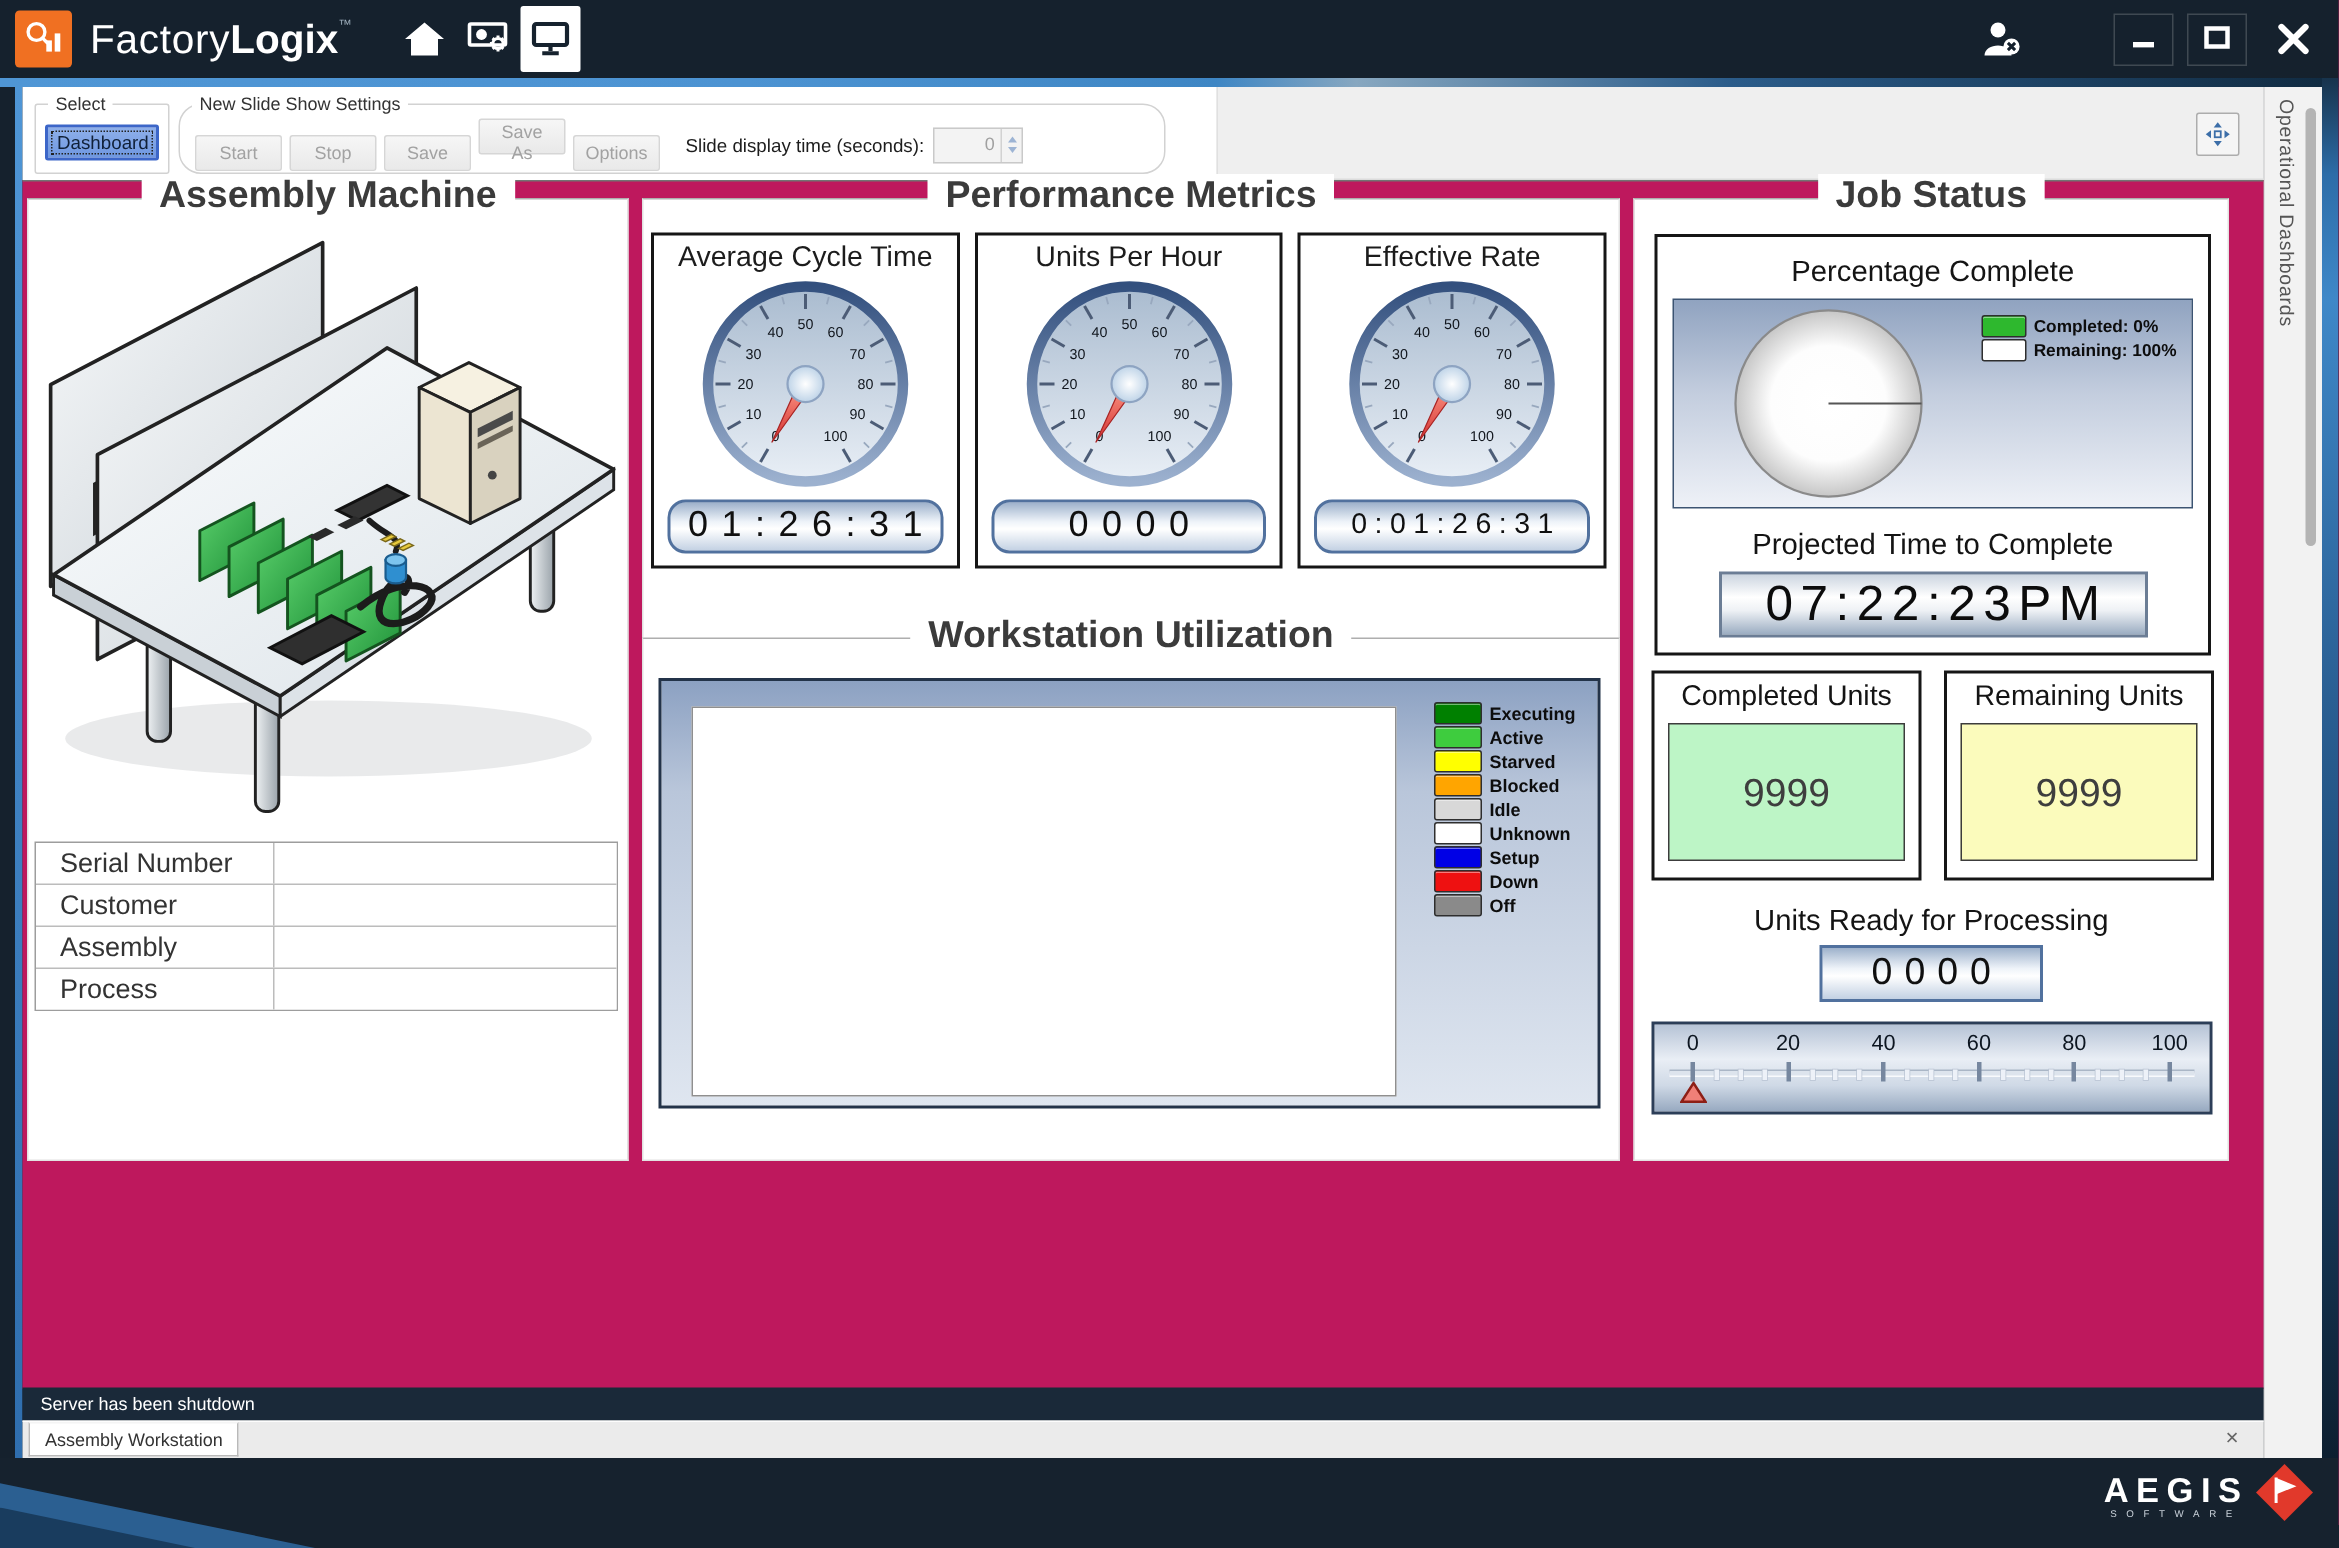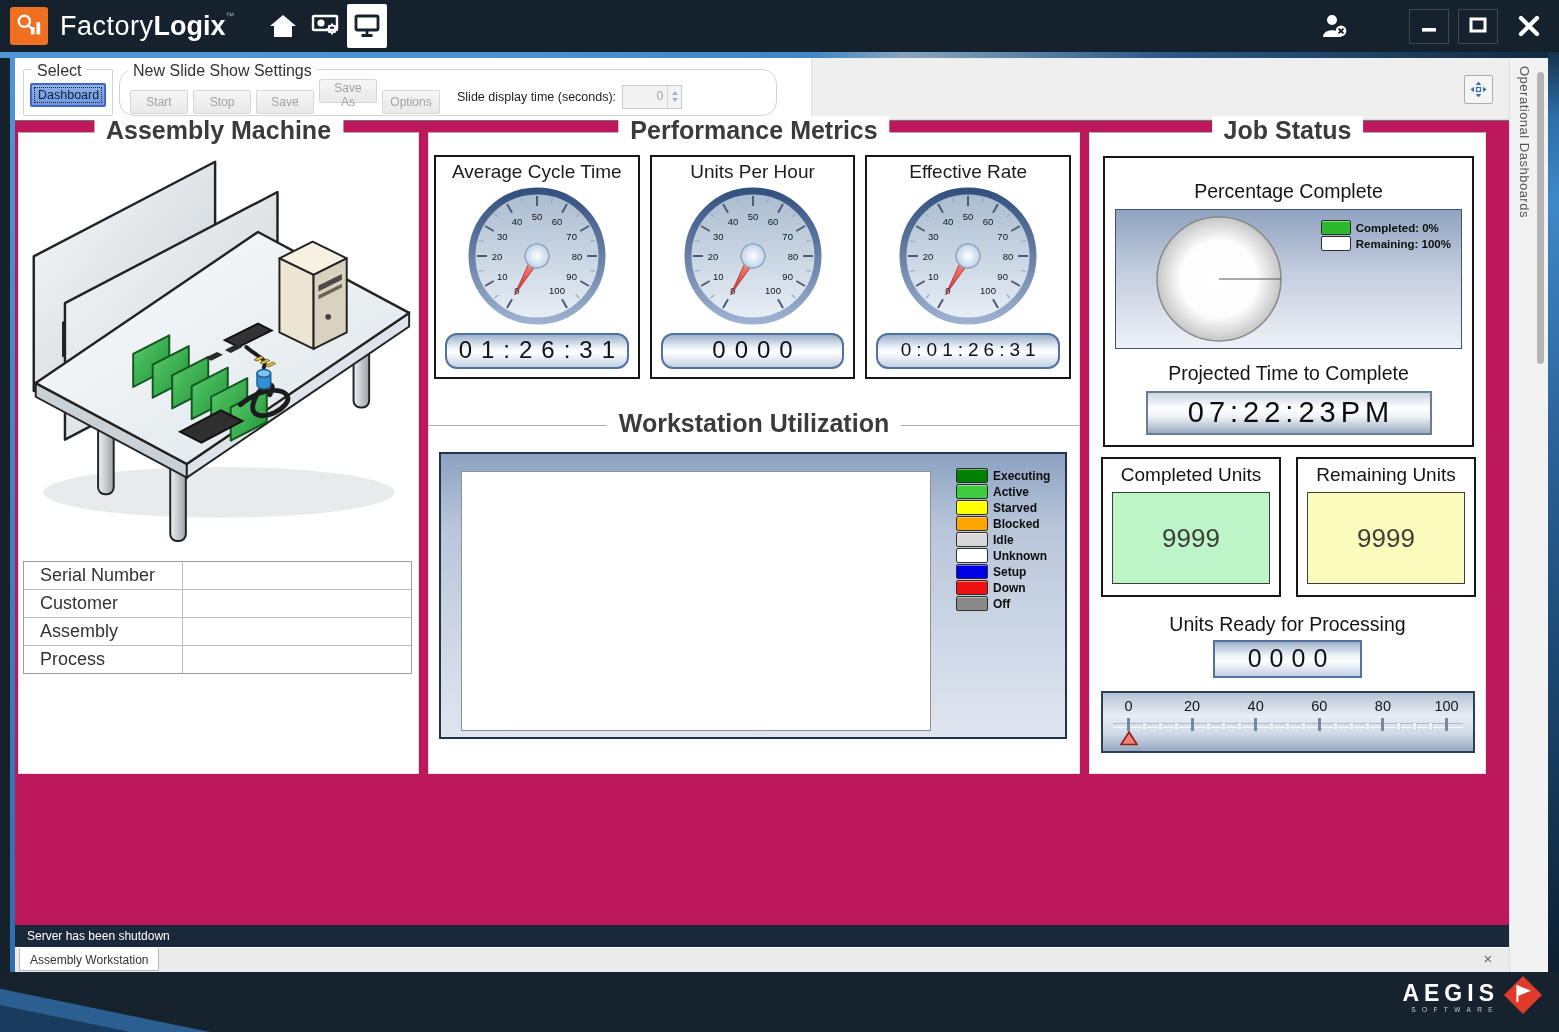--- a/index.html
+++ b/index.html
@@ -29,21 +29,21 @@
   .bluestrip{position:absolute;left:10px;top:58px;width:5px;height:914px;background:linear-gradient(180deg,#4f96d6,#2f6eae);}
   .rail{position:absolute;left:1509px;top:58px;width:39px;height:914px;background:#f2f2f2;border-left:1px solid #dcdcdc;}
   .rail-text{writing-mode:vertical-rl;font-size:13px;color:#555;position:absolute;top:8px;left:7px;letter-spacing:.5px;}
   .rail-thumb{position:absolute;left:27px;top:14px;width:7px;height:292px;background:#b4b4b4;border-radius:4px;}
   .edge{position:absolute;left:1548px;top:52px;width:11px;height:920px;
     background:linear-gradient(180deg,#17334c 0%,#2d6da8 7%,#3f88c8 16%,#2a5f93 45%,#1d4a74 65%,#0d1f30 100%);}
 
   
   .toolbar{position:absolute;left:15px;top:58px;width:1494px;height:62px;background:#fff;}
   .grp{position:absolute;border:1px solid #d2d2d2;border-radius:2px;}
-  .grp-label{position:absolute;top:-8px;left:8px;background:#fff;padding:0 5px;font-size:16px;color:#333;white-space:nowrap;}
+  .grp-label{position:absolute;top:-8px;left:8px;background:#fff;padding:0 5px;font-size:12px;color:#333;white-space:nowrap;}
   .grp-select{left:8px;top:11px;width:88px;height:45px;}
   .dash-btn{display:block;margin:13px auto 0;width:76px;height:24px;font-family:inherit;font-size:12.5px;color:#102038;
     background:linear-gradient(180deg,#8fb0ea,#6e97e0);border:2px solid #3c66c8;border-radius:2px;outline:1px dotted #222;outline-offset:-5px;}
   .grp-show{left:104px;top:11px;width:656px;height:45px;border-radius:15px;}
   .grp-inner{display:flex;align-items:center;height:100%;padding:8px 8px 0 10px;box-sizing:border-box;}
   .tb-btn{width:58px;height:24px;margin-right:5px;font-family:inherit;font-size:12px;color:#a2a2a2;
     background:linear-gradient(180deg,#f6f6f6,#e9e9e9);border:1px solid #d6d6d6;border-radius:2px;}
   .tb-label{font-size:12.5px;color:#1d1d1d;margin:0 6px 0 12px;white-space:nowrap;}
   .spin{width:58px;height:22px;border:1px solid #c9c9c9;background:#f3f3f3;display:inline-flex;align-items:stretch;}
   .spin-val{flex:1;text-align:right;padding-right:4px;color:#a0a0a0;font-size:12px;line-height:20px;}
@@ -83,27 +83,27 @@
     background:linear-gradient(180deg,#8ca1c2 0%,#b9c6da 26%,#dfe6f0 100%);}
   .plot{position:absolute;left:20px;top:17px;width:468px;height:258px;background:#fff;border:1px solid #8f8f8f;}
   .util-legend{position:absolute;left:515px;top:14px;font-weight:bold;}
   .lg-row{display:flex;align-items:center;margin-bottom:1px;}
   .lg-sw{width:30px;height:13px;border:1px solid #2e2e2e;border-radius:2px;margin-right:5px;box-shadow:inset 0 1px 0 rgba(255,255,255,.45);flex:0 0 auto;}
   .lg-tx{font-size:12px;color:#0d0d0d;white-space:nowrap;}
   .pie-legend .lg-sw{width:28px;height:13px;}
   .pie-legend .lg-tx{font-weight:bold;font-size:11.5px;}
 
   .job-card{margin:23px 11px 0 13px;border:2px solid #161616;padding:4px 8px 10px;}
-  .sub-title{font-size:19.5px;color:#141414;text-align:center;margin:18px 0 6px;}
+  .sub-title{font-size:19.5px;color:#141414;text-align:center;margin:8px 0 6px;}
   .pie-panel{height:138px;border:1px solid #3c5472;position:relative;margin:0 2px;
     background:linear-gradient(180deg,#90a3c0 0%,#c3cdde 45%,#eef1f7 100%);}
   svg.pie{position:absolute;left:38px;top:4px;}
   .pie-legend{position:absolute;right:10px;top:10px;}
   .sub-title.mt{margin-top:13px;}
-  .counter-big{width:282px;margin:4px auto 0;height:40px;line-height:38px;text-align:center;font-size:29px;letter-spacing:5px;text-indent:5px;color:#0c0c0c;
+  .counter-big{width:282px;margin:4px auto 0;height:40px;line-height:38px;text-align:center;font-size:33px;letter-spacing:5px;text-indent:5px;color:#0c0c0c;
     background:linear-gradient(180deg,#ccd5e0 0%,#ffffff 38%,#eef1f5 60%,#9aacc1 100%);border:2px solid #6b7d95;}
   .units-row{display:flex;margin:10px 9px 0 11px;gap:15px;}
   .unit-card{flex:1;border:2px solid #161616;text-align:center;padding-bottom:11px;background:#fff;}
   .unit-title{font-size:19px;margin:5px 0 6px;color:#141414;}
   .unit-value{margin:0 9px;height:90px;border:1px solid #3c3c3c;font-size:26px;color:#3e3e3e;display:flex;align-items:center;justify-content:center;}
   .sub-title.ready{margin:16px 0 2px;}
   .counter-ready{width:145px;margin:4px auto 0;height:34px;line-height:32px;text-align:center;font-size:25px;letter-spacing:8px;text-indent:8px;color:#101010;
     background:linear-gradient(180deg,#9db1cb 0%,#eef3f9 40%,#ffffff 55%,#c3d1e3 100%);border:2px solid #51719e;}
   .ruler{margin:13px auto 0;width:370px;height:58px;border:2px solid #2c3e58;position:relative;
     background:linear-gradient(180deg,#b6c3d6 0%,#e9eef5 40%,#cfd9e6 70%,#97a9c0 100%);}
@@ -115,21 +115,21 @@
 
   
   .statusbar{position:absolute;left:15px;top:925px;width:1494px;height:22px;background:#1a2939;color:#fff;font-size:12px;display:flex;align-items:center;padding-left:12px;box-sizing:border-box;}
   .tabstrip{position:absolute;left:15px;top:947px;width:1494px;height:25px;background:#ebebeb;border-top:1px solid #fdfdfd;box-sizing:border-box;}
   .tab{position:absolute;left:4px;top:0;width:140px;height:23px;background:#fff;border:1px solid #b9b9b9;border-top:1px solid #f4f4f4;display:flex;align-items:center;padding-left:10px;font-size:12px;color:#333;box-sizing:border-box;}
   .tab-close{position:absolute;right:12px;top:2px;font-size:15px;color:#666;width:18px;text-align:center;}
   .footer{position:absolute;left:0;top:972px;width:1559px;height:60px;background:#16222e;overflow:hidden;}
   .wedge1{position:absolute;left:0;bottom:0;width:210px;height:60px;background:#2b5f91;clip-path:polygon(0 100%,0 28%,100% 100%);}
   .wedge2{position:absolute;left:0;bottom:0;width:130px;height:60px;background:#193c5e;clip-path:polygon(0 100%,0 55%,100% 100%);}
   .aegis{position:absolute;right:16px;top:9px;display:flex;align-items:flex-start;}
-  .aegis-text{text-align:right;}
+  .aegis-text{text-align:center;}
   .aegis-brand{font-size:23px;font-weight:bold;letter-spacing:5px;color:#fff;line-height:24px;}
   .aegis-sub{font-size:6.5px;letter-spacing:6.4px;color:#c8d0d8;margin-top:1px;}
   .aegis-diamond{margin-left:4px;margin-top:-6px;}
 </style>
 </head>
 <body>
 
 <svg width="0" height="0" style="position:absolute">
   <defs>
     <linearGradient id="faceG" x1="0" y1="0" x2="0" y2="1">

